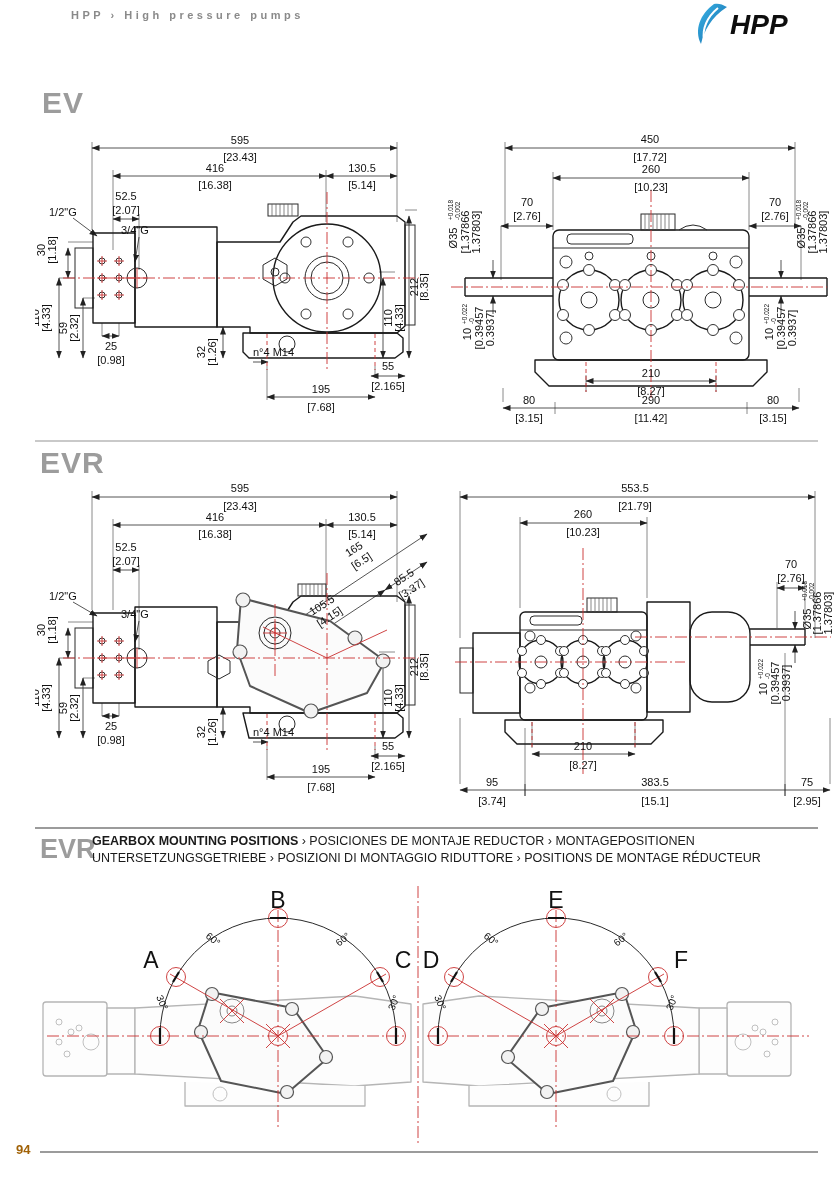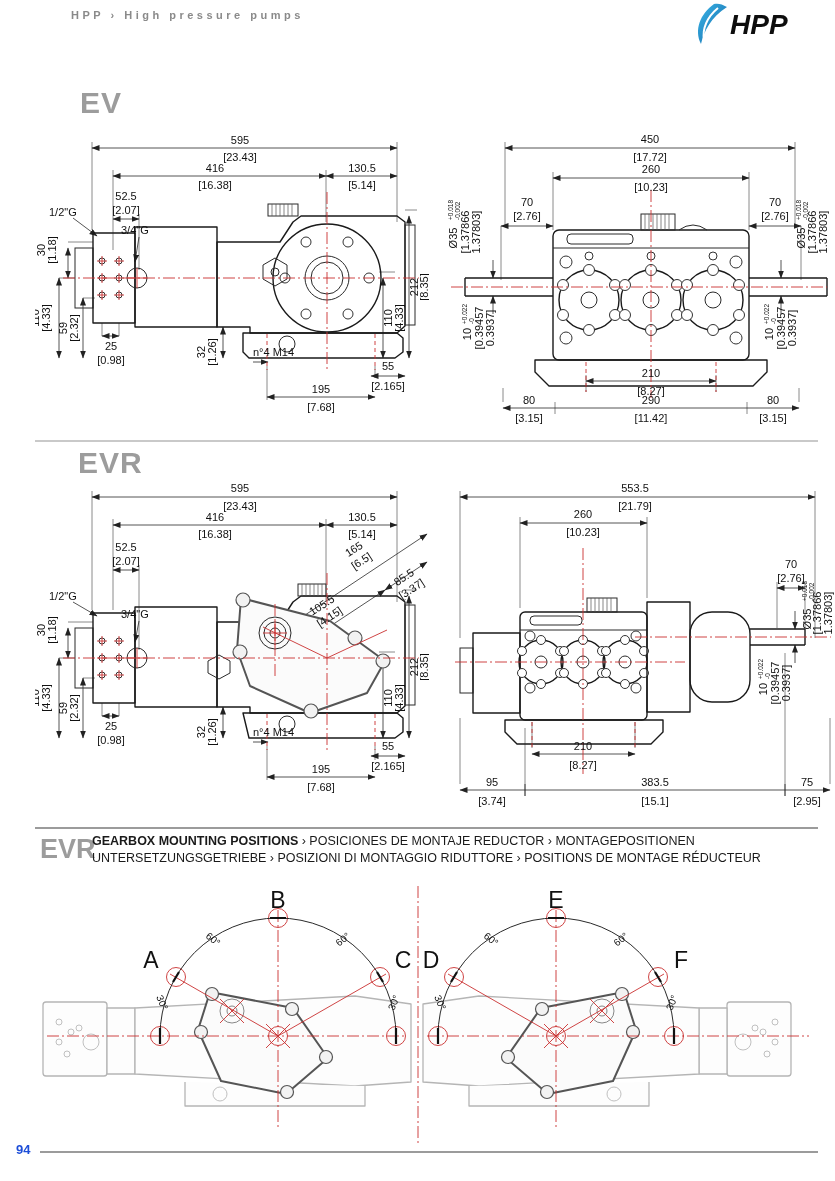--- a/index.html
+++ b/index.html
@@ -2,26 +2,26 @@
 <html><head>
 <meta charset="utf-8">
 <style>
   html,body{margin:0;padding:0;background:#e8e8e8;}
   .page{position:relative;width:835px;height:1181px;background:#fff;margin:0 auto;
         font-family:"Liberation Sans",sans-serif;overflow:hidden;}
   .abs{position:absolute;}
   .breadcrumb{font-size:11px;font-weight:bold;letter-spacing:3.5px;color:#8a8a8a;padding-left:36px;}
   .title{font-size:13px;line-height:17px;color:#1a1a1a;}
   .title b{font-weight:bold;}
-  .model-heading{font-size:30px;font-weight:bold;color:#9c9c9c;letter-spacing:1px;margin-left:38px;}
+  .model-heading{font-size:30px;font-weight:bold;color:#9c9c9c;letter-spacing:1px;}
   .gb-label{font-size:27px;font-weight:bold;color:#9c9c9c;}
   .gb-title{font-size:12.5px;line-height:16.5px;color:#1a1a1a;}
   .rule{background:#c9c9c9;height:2px;}
   .rule.dark{background:#9b9b9b;}
-  .pagenum{font-size:13px;font-weight:bold;color:#1d4ed8;}
+  .pagenum{font-size:13px;font-weight:bold;color:#a16207;}
   svg{position:absolute;}
   svg text{font-family:"Liberation Sans",sans-serif;fill:#111;}
   text.d{font-size:11px;text-anchor:middle;}
   text.st{text-anchor:start;}
   text.s{font-size:6.5px;}
   text.L{font-size:23px;text-anchor:middle;}
   text.a{font-size:10px;text-anchor:middle;}
   .ol{fill:none;stroke:#1a1a1a;stroke-width:1.4;stroke-linejoin:round;}
   .om{fill:none;stroke:#2a2a2a;stroke-width:1;}
   .ot{fill:none;stroke:#555;stroke-width:.7;}

